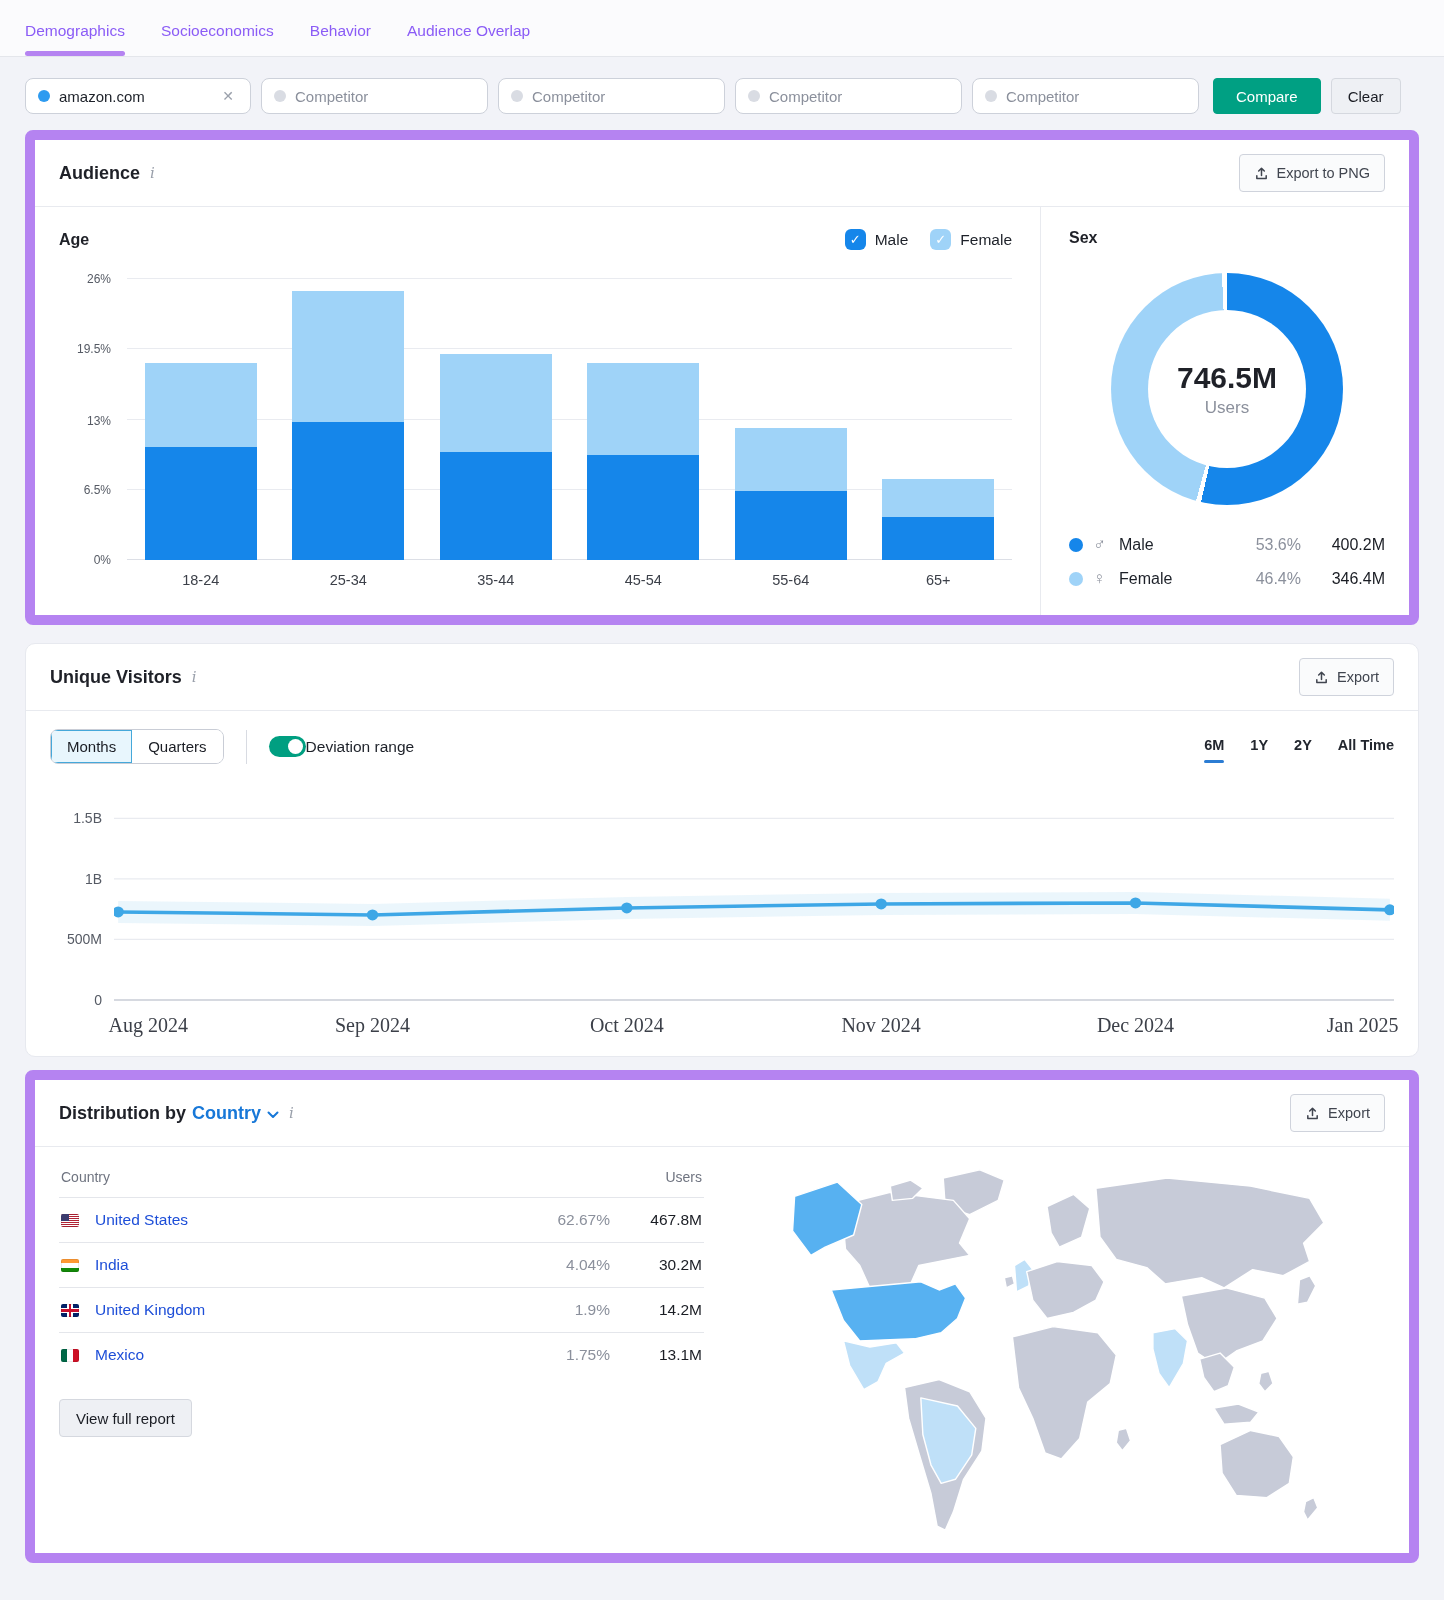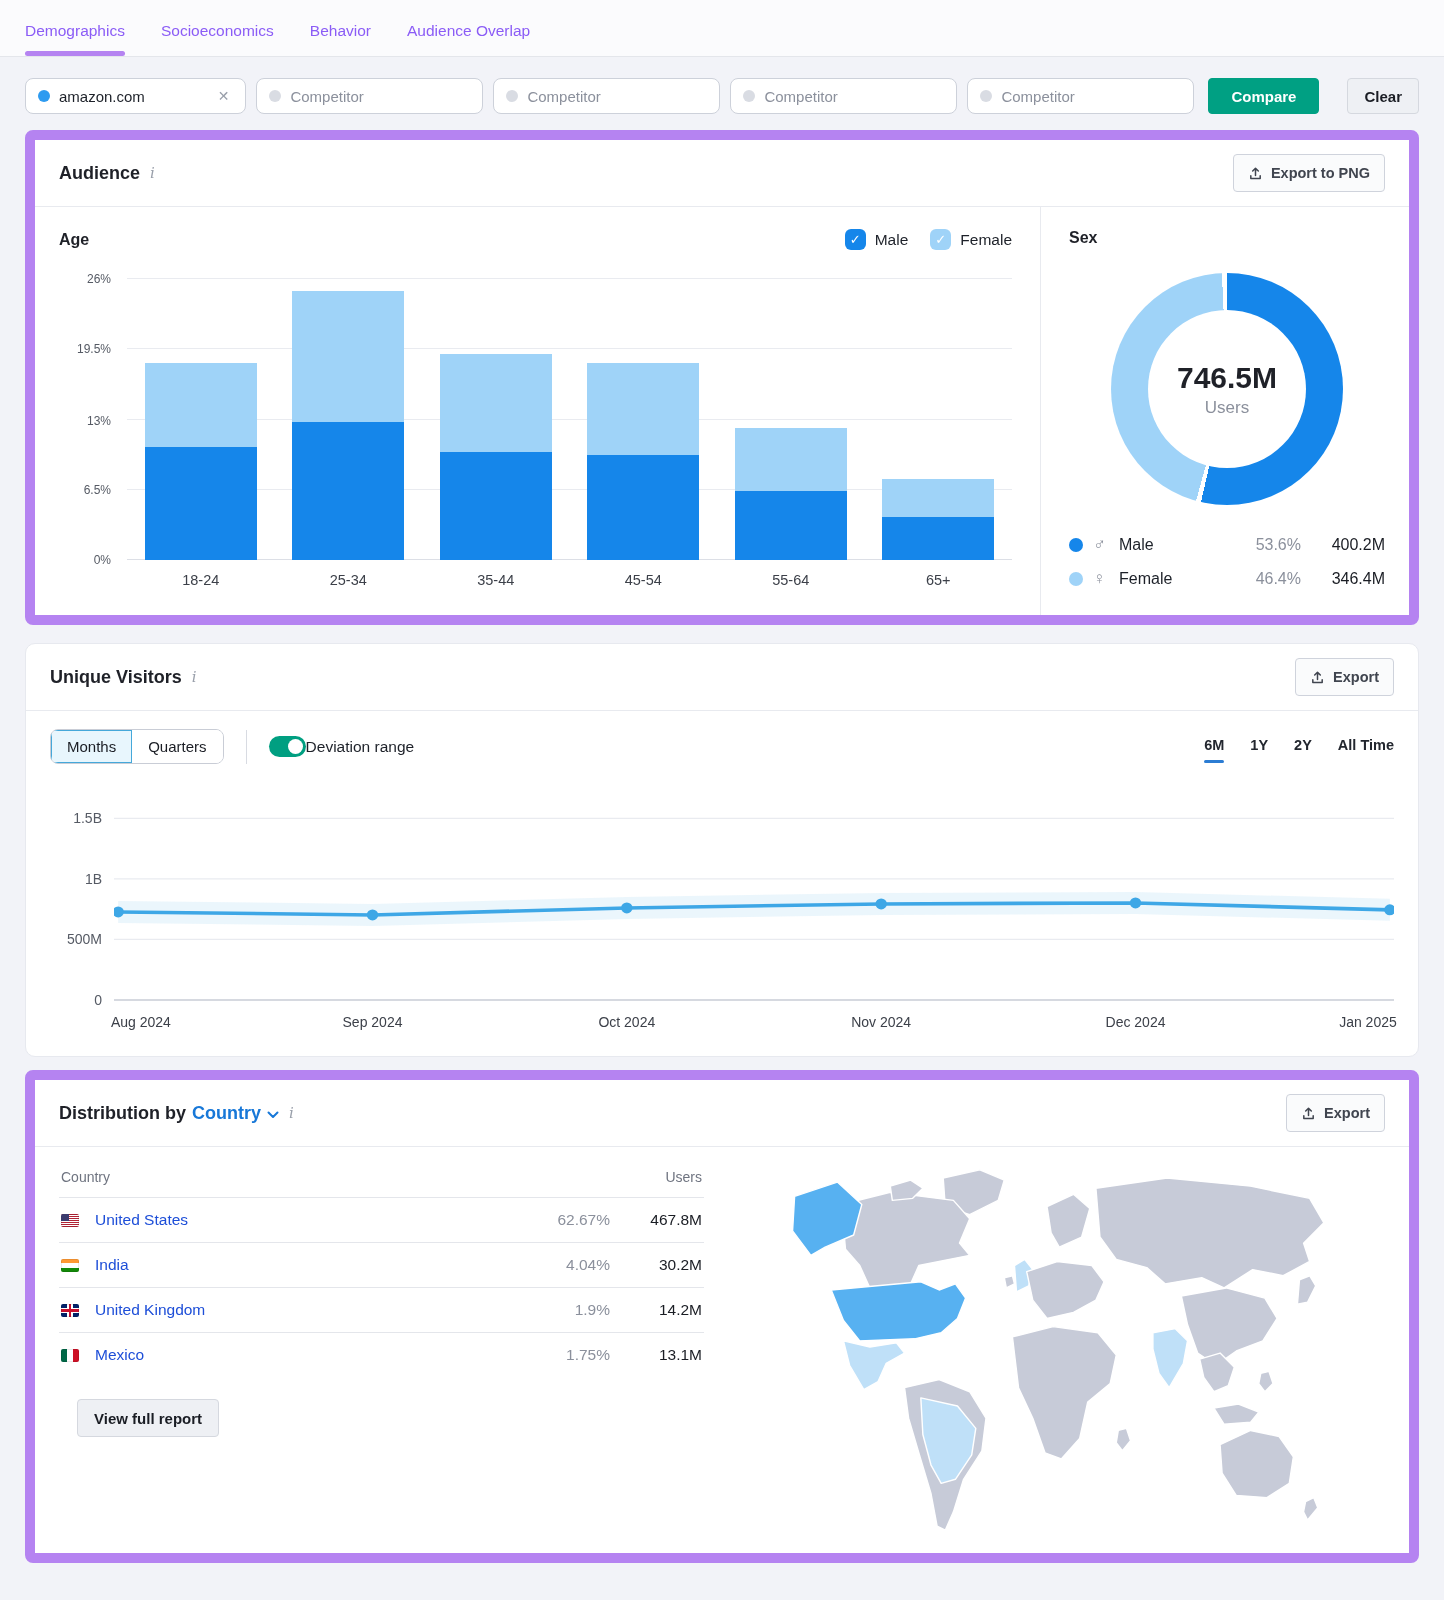--- a/index.html
+++ b/index.html
@@ -19,23 +19,23 @@
   
   .filters { display:flex; align-items:center; gap:10px; padding:21px 25px 16px; }
   .chip { display:flex; align-items:center; gap:9px; background:#fff; border:1px solid #cdd1da; border-radius:8px; height:36px; padding:0 12px; }
   .chip-domain { width:226px; }
   .chip-competitor { width:227px; color:#8b909c; }
   .dot { width:12px; height:12px; border-radius:50%; flex:0 0 auto; }
   .dot-blue { background:#2e9bf0; }
   .dot-gray { background:#d9dce3; }
   .chip-text { font-size:15px; flex:1; }
   .chip-close { color:#9aa0ab; font-size:14px; cursor:pointer; padding:2px 4px; }
-  .btn { display:inline-flex; align-items:center; justify-content:center; gap:8px; border-radius:4px; font-size:15px; cursor:pointer;font-weight:bold; }
+  .btn { display:inline-flex; align-items:center; justify-content:center; gap:8px; border-radius:4px; font-size:15px; cursor:pointer; }
   .btn-compare { background:#00a083; color:#fff; border:1px solid #00a083; height:36px; padding:0 22px; margin-left:4px; }
-  .btn-clear { background:#eef0f4; color:#1a1d24; border:1px solid #d5d8df; height:36px; padding:0 16px;margin-left:18px; }
+  .btn-clear { background:#eef0f4; color:#1a1d24; border:1px solid #d5d8df; height:36px; padding:0 16px; }
   .btn-light { background:#fafbfc; border:1px solid #cfd3dc; color:#40454f; height:38px; padding:0 14px; font-size:14.5px; }
   .export-icon svg { display:block; }
   
   .purple-panel { margin:0 25px 18px; border:10px solid #b583f1; border-radius:8px; background:#fff; }
   .card { background:#fff; }
   .plain-card { margin:0 25px 13px; background:#fff; border:1px solid #e7e9ef; border-radius:10px; }
   .card-header { display:flex; align-items:center; padding:14px 24px; border-bottom:1px solid #e8eaef; min-height:58px; }
   .card-title { font-size:18px; font-weight:bold; color:#1f2128; }
   .info-i { font-family:"DejaVu Serif", serif; font-style:italic; color:#9aa0ab; font-size:15px; margin-left:10px; cursor:pointer; }
   .spacer { flex:1; }
@@ -88,21 +88,21 @@
   .toggle-label { font-size:15.5px; }
   .periods { margin-left:auto; display:flex; align-items:center; gap:26px; }
   .period { position:relative; font-size:14.5px; font-weight:bold; color:#23272f; cursor:pointer; padding:6px 0 10px; }
   .period .p-under { display:none; }
   .period.active .p-under { display:block; position:absolute; left:0; right:0; bottom:0; height:3px; background:#2b7cd3; border-radius:2px; }
   .uv-chartarea { display:flex; padding:14px 24px 6px; }
   .uv-ylabels { width:64px; position:relative; height:218px; }
   .uv-ylabel { position:absolute; right:12px; transform:translateY(-50%); font-size:14px; color:#555a64; }
   .uv-plot { flex:1; position:relative; height:218px; }
   .uv-xlabels { position:relative; height:26px; margin:2px 24px 16px 88px; }
-  .uv-xlabel { position:absolute; transform:translateX(-50%); font-size:14px; color:#3c4049; white-space:nowrap; }
+  .uv-xlabel { position:absolute; transform:translateX(-50%); font-size:20px; color:#3c4049; white-space:nowrap;font-family:Liberation Serif, serif; }
   
   .dist-body { display:flex; padding:8px 24px 18px; }
   .dist-left { width:645px; display:flex; flex-direction:column; }
   .ctable { width:100%; border-collapse:collapse; }
   .ctable th { font-size:14px; color:#6f7480; font-weight:normal; text-align:left; padding:14px 2px 12px; border-bottom:1px solid #e4e6eb; }
   .ctable th.num { text-align:right; }
   .ctable td { font-size:15.5px; padding:13px 2px; border-bottom:1px solid #e4e6eb; }
   .ctable tr:last-child td { border-bottom:none; }
   .c-name { display:flex; align-items:center; gap:16px; color:#1d4ed8; }
   .c-pct { text-align:right; color:#8b909c; }

